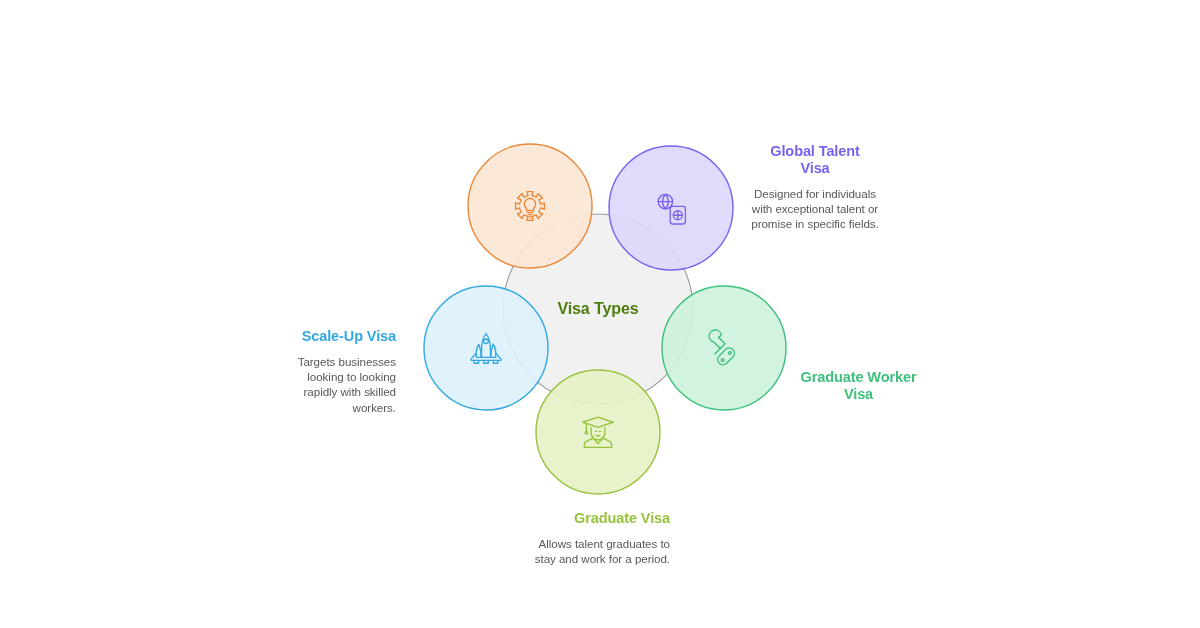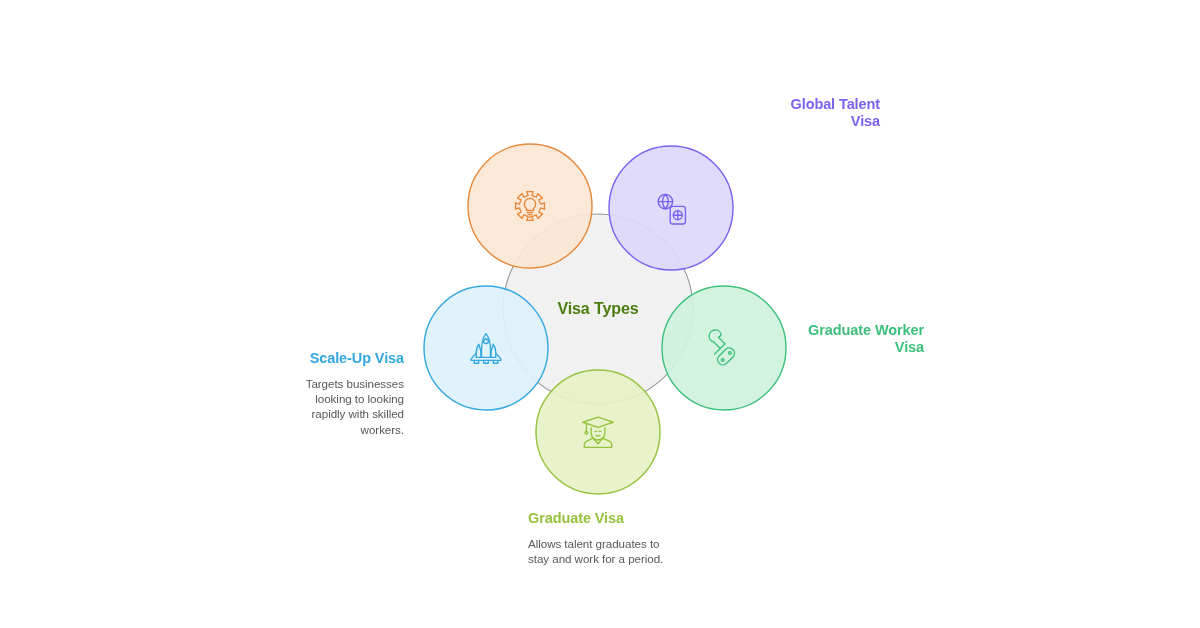--- a/index.html
+++ b/index.html
@@ -17,22 +17,22 @@
   .txtblock{position:absolute;}
   .title{
     font-size:14.5px;font-weight:bold;line-height:17px;
     margin:0 0 9px 0;letter-spacing:-0.1px;
   }
   .desc{
     font-size:11.6px;line-height:15.2px;color:#56585e;
     margin:0;letter-spacing:-0.05px;
   }
   .al-right{text-align:right;}
-  .al-left{text-align:right;}
-  .al-center{text-align:left;}
+  .al-left{text-align:center;margin-top:47px;}
+  .al-center{text-align:right;}
 
   .center-label{
     position:absolute;
     font-size:16px;font-weight:bold;color:#4d7c0f;
     letter-spacing:-0.1px;
     white-space:nowrap;
     transform:translate(-50%,-50%);
   }
 </style>
 </head>
@@ -113,32 +113,33 @@
   </svg>
 
   <div class="center-label" style="left:598px;top:309px;">Visa Types</div>
 
 
   <div class="txtblock al-left" style="left:750px;top:96px;width:130px;">
     <p class="title" style="color:#7b61f0;">
       <span>Global Talent</span><br>
       <span>Visa</span>
     </p>
+    <p class="desc">Designed for individuals with exceptional talent or promise in specific fields.</p>
   </div>
 
   <div class="txtblock al-left" style="left:793px;top:322px;width:131px;">
     <p class="title" style="color:#3dc07c;">
       <span>Graduate Worker</span><br>
       <span>Visa</span>
     </p>
   </div>
 
   <div class="txtblock al-center" style="left:528px;top:510px;width:142px;">
     <p class="title" style="color:#96c33d;">Graduate Visa</p>
     <p class="desc">Allows talent graduates to stay and work for a period.</p>
   </div>
 
-  <div class="txtblock al-right" style="left:280px;top:328px;width:124px;margin-top:22px;">
+  <div class="txtblock al-right" style="left:272px;top:328px;width:124px;">
     <p class="title" style="color:#33a8e0;">Scale-Up Visa</p>
     <p class="desc">Targets businesses looking to looking rapidly with skilled workers.</p>
   </div>
 
 </div>
 
 </body></html>

